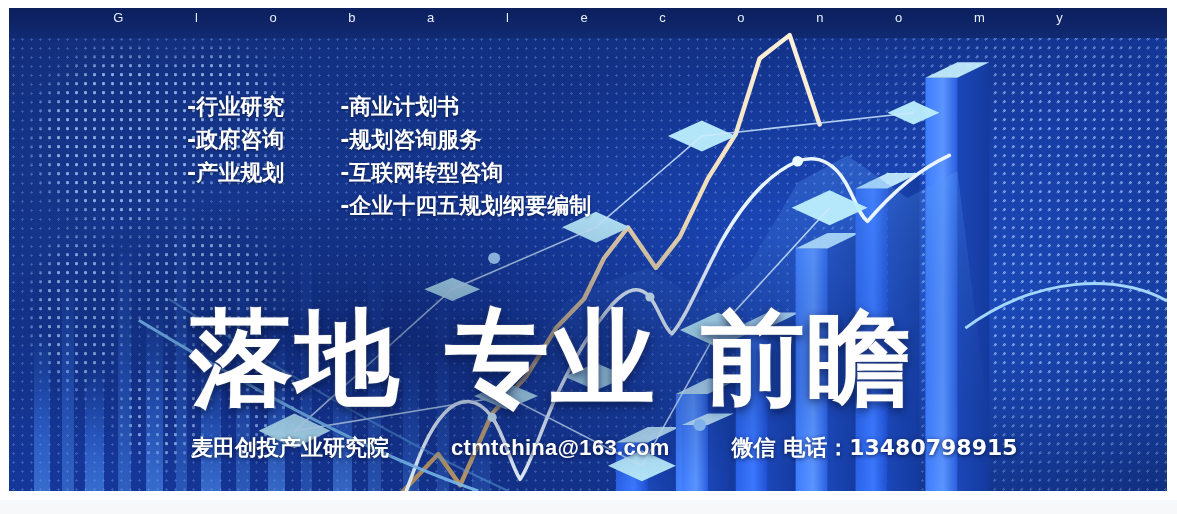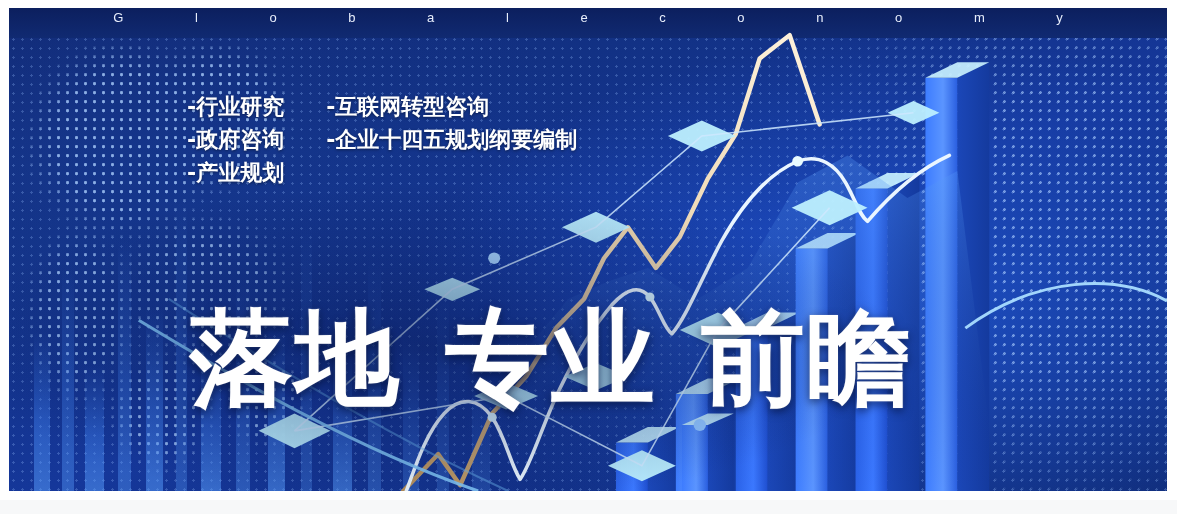--- a/index.html
+++ b/index.html
@@ -85,21 +85,21 @@
     font-size:13px;
     letter-spacing:34px;
     text-indent:34px;
     z-index:7;
     white-space:nowrap;
     font-family:"Liberation Sans","DejaVu Sans",sans-serif;
   }
 
   .service-lists{
     position:absolute;top:84px;left:178px;
-    display:flex;gap:42px;
+    display:flex;gap:56px;
     z-index:7;
   }
   .svc-col{display:flex;flex-direction:column;gap:3px;}
   .svc-item{
     color:#ffffff;
     font-size:22px;
     font-weight:bold;
     line-height:30px;
     white-space:nowrap;
     text-shadow:0 1px 3px rgba(0,0,0,.45);
@@ -281,26 +281,33 @@
     <div class="top-strip"></div>
     <div class="kicker">G l o b a l   e c o n o m y</div>
 
     <div class="service-lists">
       <div class="svc-col">
         <div class="svc-item">-行业研究</div>
         <div class="svc-item">-政府咨询</div>
         <div class="svc-item">-产业规划</div>
       </div>
       <div class="svc-col">
+        <div class="svc-item">-商业计划书</div>
+        <div class="svc-item">-规划咨询服务</div>
         <div class="svc-item">-互联网转型咨询</div>
         <div class="svc-item">-企业十四五规划纲要编制</div>
       </div>
     </div>
 
     <div class="headline">
       <span class="hl-word">落地</span>
       <span class="hl-word">专业</span>
       <span class="hl-word">前瞻</span>
     </div>
 
+    <div class="footer">
+      <span class="f-org">麦田创投产业研究院</span>
+      <span class="f-mail">ctmtchina@163.com</span>
+      <span class="f-phone">微信 电话：13480798915</span>
+    </div>
 
   </div>
 </div>
 
 </body></html>

